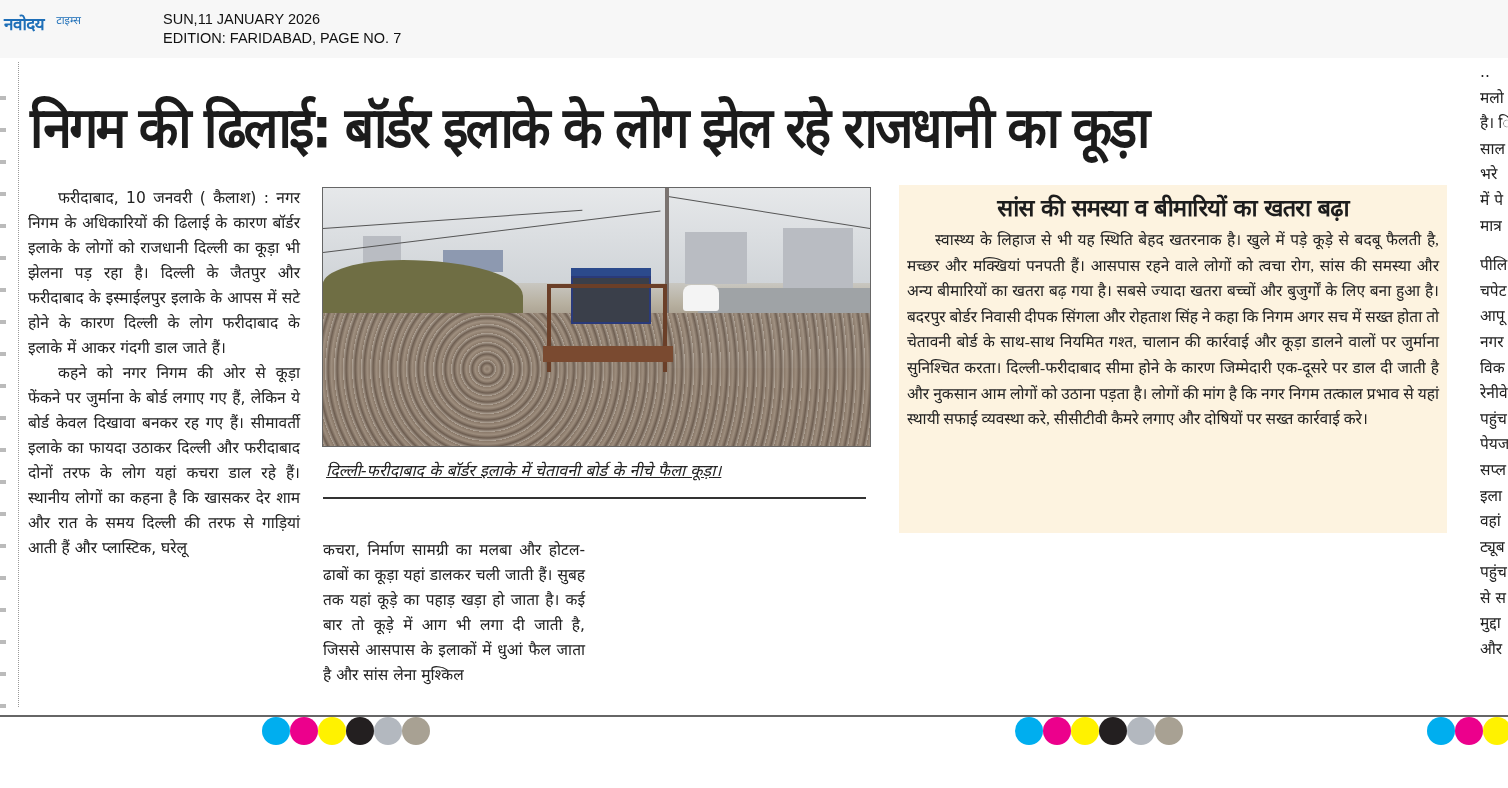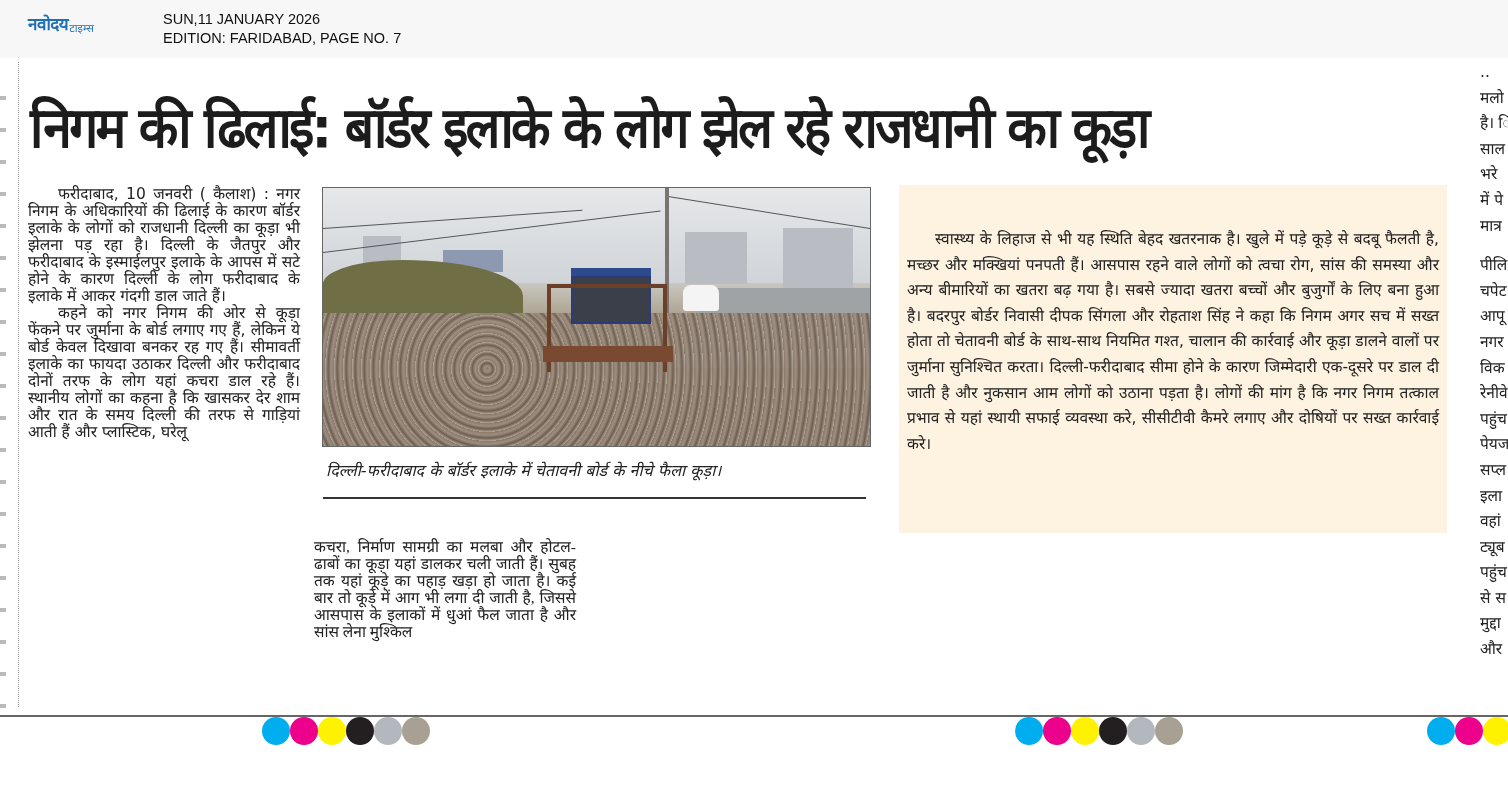--- a/index.html
+++ b/index.html
@@ -1,33 +1,33 @@
 <!DOCTYPE html>
 <html><head>
 <meta charset="utf-8">
 <style>
   * { box-sizing: border-box; margin: 0; padding: 0; }
   html, body { width: 1508px; height: 788px; background: #ffffff; overflow: hidden; }
   body { font-family: "DejaVu Sans", sans-serif; color: #1a1a1a; position: relative; }
 
   .topbar { position: absolute; left: 0; top: 0; width: 1508px; height: 58px; background: #f7f7f7; }
-  .logo { position: absolute; left: 28px; top: 12px; display: flex; align-items: flex-end; }
+  .logo { position: absolute; left: 4px; top: 12px; display: flex; align-items: flex-start; }
   .logo-main { font-family: "DejaVu Sans", sans-serif; font-weight: bold; font-size: 17px; color: #1e6fb8; letter-spacing: -0.5px; }
-  .logo-sub { font-family: "DejaVu Sans", sans-serif; font-size: 11px; color: #1e6fb8; margin-left: 1px; }
+  .logo-sub { font-family: "DejaVu Sans", sans-serif; font-size: 11px; color: #1e6fb8; margin-left: 12px; }
   .edition { position: absolute; left: 163px; top: 10px; font-family: "Liberation Sans", sans-serif; font-size: 14.5px; line-height: 19px; color: #111; }
 
   .page { position: absolute; left: 0; top: 58px; width: 1508px; height: 730px; background: #fff; }
   .left-rule { position: absolute; left: 18px; top: 4px; width: 0; height: 645px; border-left: 1px dotted #999; }
   .left-ticks { position: absolute; left: 0; top: 10px; width: 6px; height: 640px;
      background: repeating-linear-gradient(to bottom, transparent 0, transparent 28px, #777 28px, #777 32px); opacity: .5; }
 
   .headline { position: absolute; left: 30px; top: 26px; width: 1425px; font-family: "DejaVu Sans", sans-serif;
      font-weight: bold; font-size: 56px; line-height: 88px; color: #1c1c1c; letter-spacing: -3px; transform: scaleX(0.92); transform-origin: left top; white-space: nowrap; }
 
-  .col { position: absolute; font-family: "DejaVu Sans", sans-serif; font-size: 15.5px; line-height: 17px; color: #222; text-align: justify; }
+  .col { position: absolute; font-family: "DejaVu Sans", sans-serif; font-size: 15.5px; line-height: 25px; color: #222; text-align: justify; }
   .col p { text-indent: 0; }
   .col p.ind { text-indent: 30px; }
   .col1 { left: 28px; top: 128px; width: 272px; }
   .col1 p + p { margin-top: 0; }
 
   .photo { position: absolute; left: 322px; top: 129px; width: 549px; height: 260px; border: 1px solid #666; overflow: hidden;
      background: linear-gradient(to bottom, #dfe3e6 0%, #d7dadd 30%, #b7b0a0 45%, #8a7c6c 60%, #7a6a5c 80%, #6b5d52 100%); }
   .photo .sky { position: absolute; left: 0; top: 0; width: 100%; height: 95px; background: linear-gradient(#e6e8ea, #d0d4d8); }
   .photo .bldg { position: absolute; background: #b9bcc2; }
   .photo .bush { position: absolute; left: 0; top: 72px; width: 200px; height: 60px; background: #6f6e44; border-radius: 40% 60% 0 0; }
@@ -35,30 +35,30 @@
   .photo .trash { position: absolute; left: 0; top: 125px; width: 100%; height: 140px;
      background: repeating-radial-gradient(circle at 30% 40%, #8b7a6a 0, #a09080 3px, #6d5d50 6px, #b3a79a 9px); opacity: .95; }
   .photo .board { position: absolute; left: 248px; top: 88px; width: 80px; height: 48px; background: #3a3f4a; border: 2px solid #2a3a7a; }
   .photo .board-top { position: absolute; left: 248px; top: 80px; width: 80px; height: 12px; background: #2c4a8c; }
   .photo .stand { position: absolute; left: 224px; top: 96px; width: 120px; height: 88px; border: 4px solid #6b3f28; border-bottom: none; }
   .photo .seat { position: absolute; left: 220px; top: 158px; width: 130px; height: 16px; background: #7a4a30; }
   .photo .car { position: absolute; left: 360px; top: 97px; width: 36px; height: 26px; background: #f4f4f4; border-radius: 8px 8px 3px 3px; }
   .photo .pole { position: absolute; left: 342px; top: 0; width: 4px; height: 160px; background: #7a7370; }
   .photo .wire { position: absolute; height: 1px; background: #555; transform-origin: left center; }
 
-  .caption { position: absolute; left: 326px; top: 401px; width: 549px; font-family: "DejaVu Sans", sans-serif; font-style: italic; font-size: 16px; line-height: 24px; color: #222; white-space: nowrap; }
+  .caption { position: absolute; left: 326px; top: 401px; width: 549px; font-family: "DejaVu Sans", sans-serif; font-style: italic; font-size: 16px; line-height: 24px; color: #222; white-space: nowrap; text-decoration: underline; }
   .caption-rule { position: absolute; left: 323px; top: 439px; width: 543px; height: 2px; background: #333; }
 
-  .col2 { left: 314px; top: 480px; width: 262px; font-family: Liberation Serif, serif; }
+  .col2 { left: 323px; top: 480px; width: 262px; }
   .col3 { left: 610px; top: 480px; width: 262px; }
 
   .box { position: absolute; left: 899px; top: 127px; width: 548px; height: 348px; background: #fdf3e0; }
   .box-title { position: absolute; left: 0; top: 3px; width: 548px; text-align: center; font-family: "DejaVu Sans", sans-serif; font-weight: bold; font-size: 23.5px; line-height: 40px; color: #1d1d1d; letter-spacing: -0.8px; }
   .box-body { position: absolute; left: 8px; top: 42px; width: 532px; font-family: "DejaVu Sans", sans-serif; font-size: 15.5px; line-height: 25.6px; color: #222; text-align: justify; }
-  .box-body p { text-indent: 28px; }
+  .box-body p { text-indent: 28px; font-family: Liberation Serif, serif; }
 
   .col4 { left: 900px; top: 480px; width: 262px; }
   .col5 { left: 1187px; top: 480px; width: 262px; }
   .col6-wrap { position: absolute; left: 1480px; top: 0; width: 28px; height: 650px; overflow: hidden; }
   .col6-inner { position: absolute; left: 0; top: 2px; width: 140px; font-family: "DejaVu Sans", sans-serif; font-size: 15.5px; line-height: 25.6px; color: #222; white-space: nowrap; }
 
   .bottom-rule { position: absolute; left: 0; top: 657px; width: 1508px; height: 2px; background: #666; }
   .swatches { position: absolute; display: flex; }
   .sw { width: 28px; height: 28px; border-radius: 50%; margin-right: 0; }
 </style>
@@ -107,20 +107,21 @@
     <div class="seat"></div>
   </div>
   <div class="caption">दिल्ली-फरीदाबाद के बॉर्डर इलाके में चेतावनी बोर्ड के नीचे फैला कूड़ा।</div>
   <div class="caption-rule"></div>
 
   <div class="col col2">
     <p>कचरा, निर्माण सामग्री का मलबा और होटल-ढाबों का कूड़ा यहां डालकर चली जाती हैं। सुबह तक यहां कूड़े का पहाड़ खड़ा हो जाता है। कई बार तो कूड़े में आग भी लगा दी जाती है, जिससे आसपास के इलाकों में धुआं फैल जाता है और सांस लेना मुश्किल</p>
   </div>
 
   <div class="box">
+    <div class="box-title">सांस की समस्या व बीमारियों का खतरा बढ़ा</div>
     <div class="box-body">
       <p>स्वास्थ्य के लिहाज से भी यह स्थिति बेहद खतरनाक है। खुले में पड़े कूड़े से बदबू फैलती है, मच्छर और मक्खियां पनपती हैं। आसपास रहने वाले लोगों को त्वचा रोग, सांस की समस्या और अन्य बीमारियों का खतरा बढ़ गया है। सबसे ज्यादा खतरा बच्चों और बुजुर्गों के लिए बना हुआ है। बदरपुर बोर्डर निवासी दीपक सिंगला और रोहताश सिंह ने कहा कि निगम अगर सच में सख्त होता तो चेतावनी बोर्ड के साथ-साथ नियमित गश्त, चालान की कार्रवाई और कूड़ा डालने वालों पर जुर्माना सुनिश्चित करता। दिल्ली-फरीदाबाद सीमा होने के कारण जिम्मेदारी एक-दूसरे पर डाल दी जाती है और नुकसान आम लोगों को उठाना पड़ता है। लोगों की मांग है कि नगर निगम तत्काल प्रभाव से यहां स्थायी सफाई व्यवस्था करे, सीसीटीवी कैमरे लगाए और दोषियों पर सख्त कार्रवाई करे।</p>
     </div>
   </div>
 
 
   <div class="col6-wrap">
     <div class="col6-inner">
       <div>..</div>
       <div>मलो</div>

